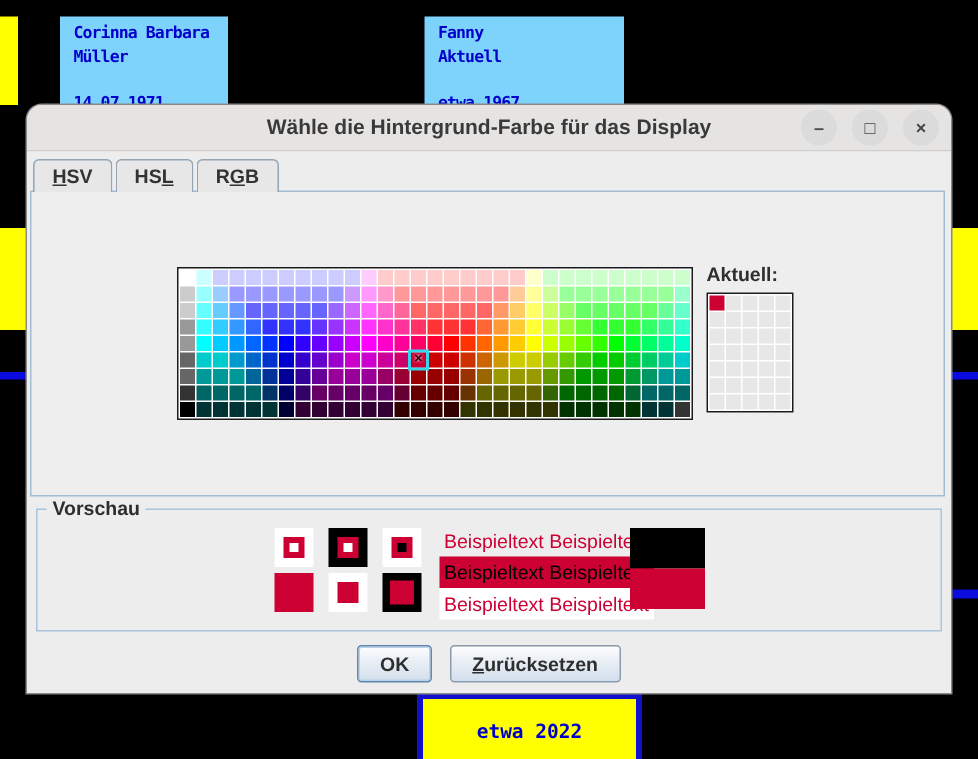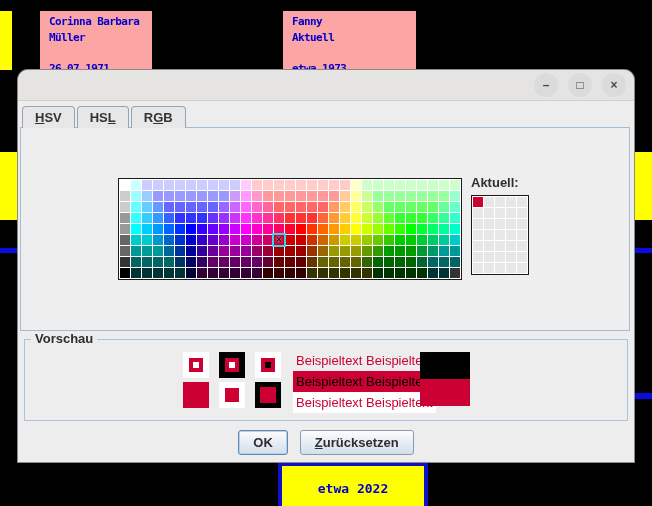--- a/index.html
+++ b/index.html
@@ -1,20 +1,20 @@
 <!DOCTYPE html>
 <html><head>
 <meta charset="utf-8">
 <style>
   html,body{margin:0;padding:0;background:#000;}
   .canvas{position:relative;width:652px;height:506px;background:#000;overflow:hidden;
           font-family:"Liberation Sans",sans-serif;}
 
   
-  .pbox{position:absolute;background:#fca5a5;color:#0000CC;overflow:hidden;
+  .pbox{position:absolute;background:#7dd3fc;color:#0000CC;overflow:hidden;
         font-family:"DejaVu Sans Mono",monospace;font-weight:bold;font-size:11px;
         letter-spacing:-0.6px;line-height:16px;}
   .pbox .nm{padding:3px 0 0 9px;white-space:pre;}
   .pbox .dt{position:absolute;left:9px;top:50px;white-space:pre;}
   .ystrip{position:absolute;background:#FFFF00;}
   .bline{position:absolute;background:#0B0BE0;}
   .ebox{position:absolute;background:#FFFF00;border:4px solid #1111CC;
         color:#0000CC;font-family:"DejaVu Sans Mono",monospace;font-weight:bold;font-size:13px;
         text-align:center;overflow:hidden;}
   .ebox span{display:inline-block;margin-top:15px;}
@@ -80,42 +80,43 @@
 </style>
 </head>
 <body>
 
 <div class="canvas">
 
   <div class="ystrip" style="left:0;top:11px;width:12px;height:59px;"></div>
 
   <div class="pbox" style="left:40px;top:11px;width:112px;height:59px;">
     <div class="nm"><span>Corinna Barbara</span><br><span>Müller</span></div>
-    <div class="dt">26.07.1971</div>
+    <div class="dt">14.07.1971</div>
   </div>
 
   <div class="pbox" style="left:283px;top:11px;width:133px;height:72px;">
     <div class="nm"><span>Fanny</span><br><span>Aktuell</span></div>
-    <div class="dt">etwa 1973</div>
+    <div class="dt">etwa 1967</div>
   </div>
 
   <div class="ystrip" style="left:0;top:152px;width:18px;height:68px;"></div>
   <div class="ystrip" style="left:634px;top:152px;width:18px;height:68px;"></div>
 
   <div class="bline" style="left:0;top:248px;width:18px;height:5px;"></div>
   <div class="bline" style="left:634px;top:248px;width:18px;height:5px;"></div>
   <div class="bline" style="left:635px;top:393px;width:17px;height:6px;"></div>
 
   <div class="ebox" style="left:278px;top:462px;width:142px;height:60px;">
     <span>etwa 2022</span>
   </div>
 
   <div class="dialog">
 
     <div class="titlebar">
+      <div class="title">Wähle die Hintergrund-Farbe für das Display</div>
       <div class="winctl">
         <div class="wbtn">–</div>
         <div class="wbtn">□</div>
         <div class="wbtn">×</div>
       </div>
     </div>
 
     <div class="tabstrip">
       <div class="tab"><u>H</u><span>SV</span></div>
       <div class="tab"><span>HS</span><u>L</u></div>

